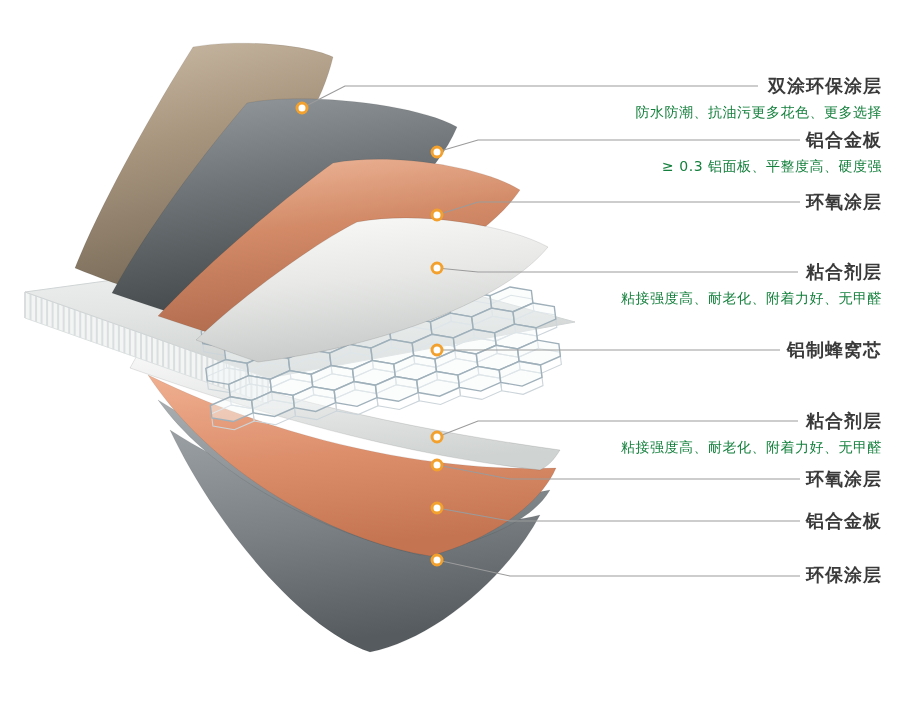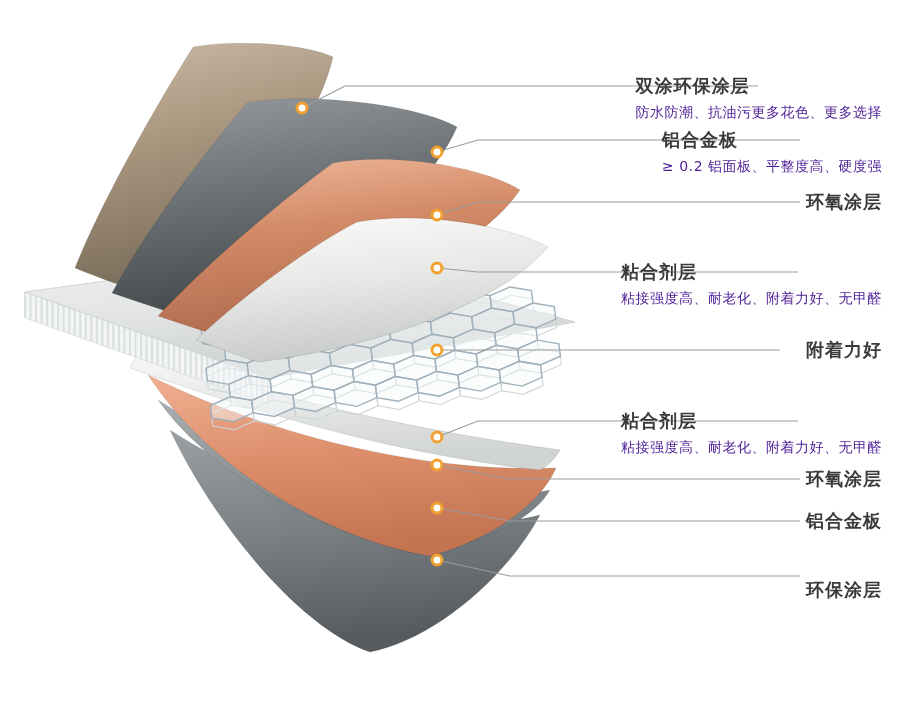--- a/index.html
+++ b/index.html
@@ -1,22 +1,22 @@
 <!DOCTYPE html>
 <html><head>
 <meta charset="utf-8">
 <style>
   html,body{margin:0;padding:0;background:#fff}
   .stage{position:relative;width:900px;height:720px;background:#ffffff;overflow:hidden;
          font-family:"DejaVu Sans","Liberation Sans",sans-serif}
   .stage svg{position:absolute;left:0;top:0}
   .labels{position:absolute;left:0;top:0;width:900px;height:720px;pointer-events:none}
-  .label{position:absolute;right:18px;text-align:left}
+  .label{position:absolute;right:18px;text-align:right}
   .label .t{font-size:18px;font-weight:700;color:#3a3a3a;letter-spacing:1px;line-height:22px}
-  .label .d{font-size:14px;color:#4c1d95;line-height:18px;margin-top:6px;letter-spacing:.5px}
+  .label .d{font-size:14px;color:#15803d;line-height:18px;margin-top:6px;letter-spacing:.5px}
   .label .d:empty{display:none}
 </style>
 </head>
 <body>
 
 <div class="stage">
 
   <svg width="900" height="720" viewBox="0 0 900 720">
     <defs>
       <linearGradient id="gTan" x1="0" y1="0" x2="0.25" y2="1">
@@ -234,42 +234,42 @@
     </g>
   </svg>
 
   <div class="labels">
     <div class="label" style="top:75px">
       <div class="t">双涂环保涂层</div>
       <div class="d">防水防潮、抗油污更多花色、更多选择</div>
     </div>
     <div class="label" style="top:129px">
       <div class="t">铝合金板</div>
-      <div class="d">≥ 0.2 铝面板、平整度高、硬度强</div>
+      <div class="d">≥ 0.3 铝面板、平整度高、硬度强</div>
     </div>
     <div class="label" style="top:191px">
       <div class="t">环氧涂层</div>
     </div>
     <div class="label" style="top:261px">
       <div class="t">粘合剂层</div>
       <div class="d">粘接强度高、耐老化、附着力好、无甲醛</div>
     </div>
     <div class="label" style="top:339px">
-      <div class="t">附着力好</div>
+      <div class="t">铝制蜂窝芯</div>
     </div>
     <div class="label" style="top:410px">
       <div class="t">粘合剂层</div>
       <div class="d">粘接强度高、耐老化、附着力好、无甲醛</div>
     </div>
     <div class="label" style="top:468px">
       <div class="t">环氧涂层</div>
 
     </div>
     <div class="label" style="top:510px">
       <div class="t">铝合金板</div>
 
     </div>
-    <div class="label" style="top:579px">
+    <div class="label" style="top:564px">
       <div class="t">环保涂层</div>
 
     </div>
   </div>
 </div>
 
 </body></html>

